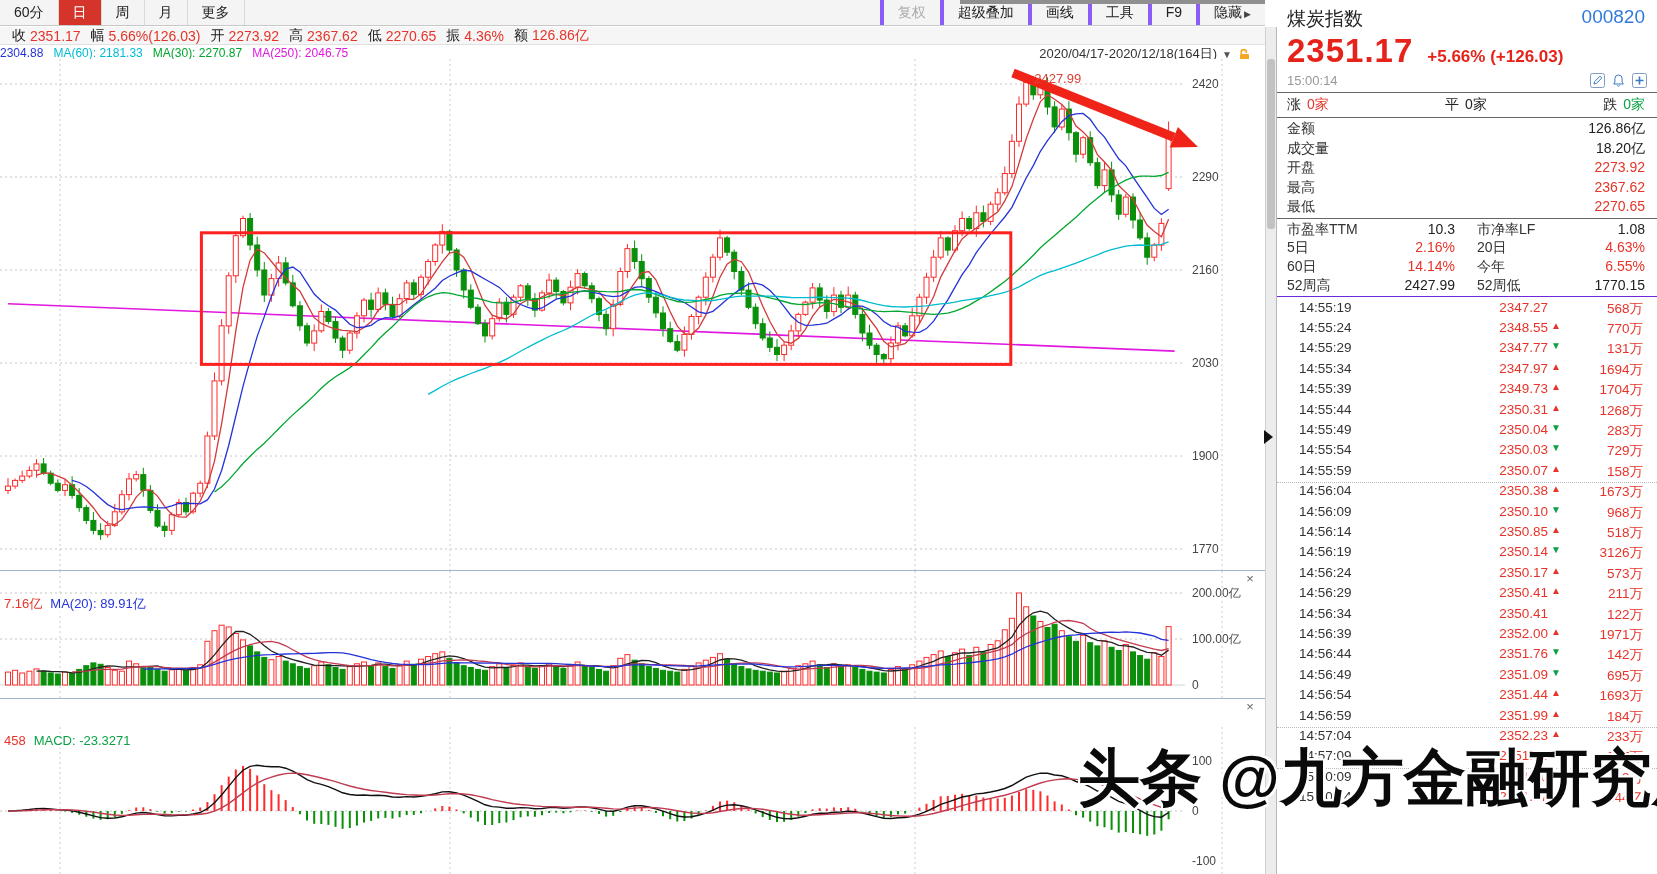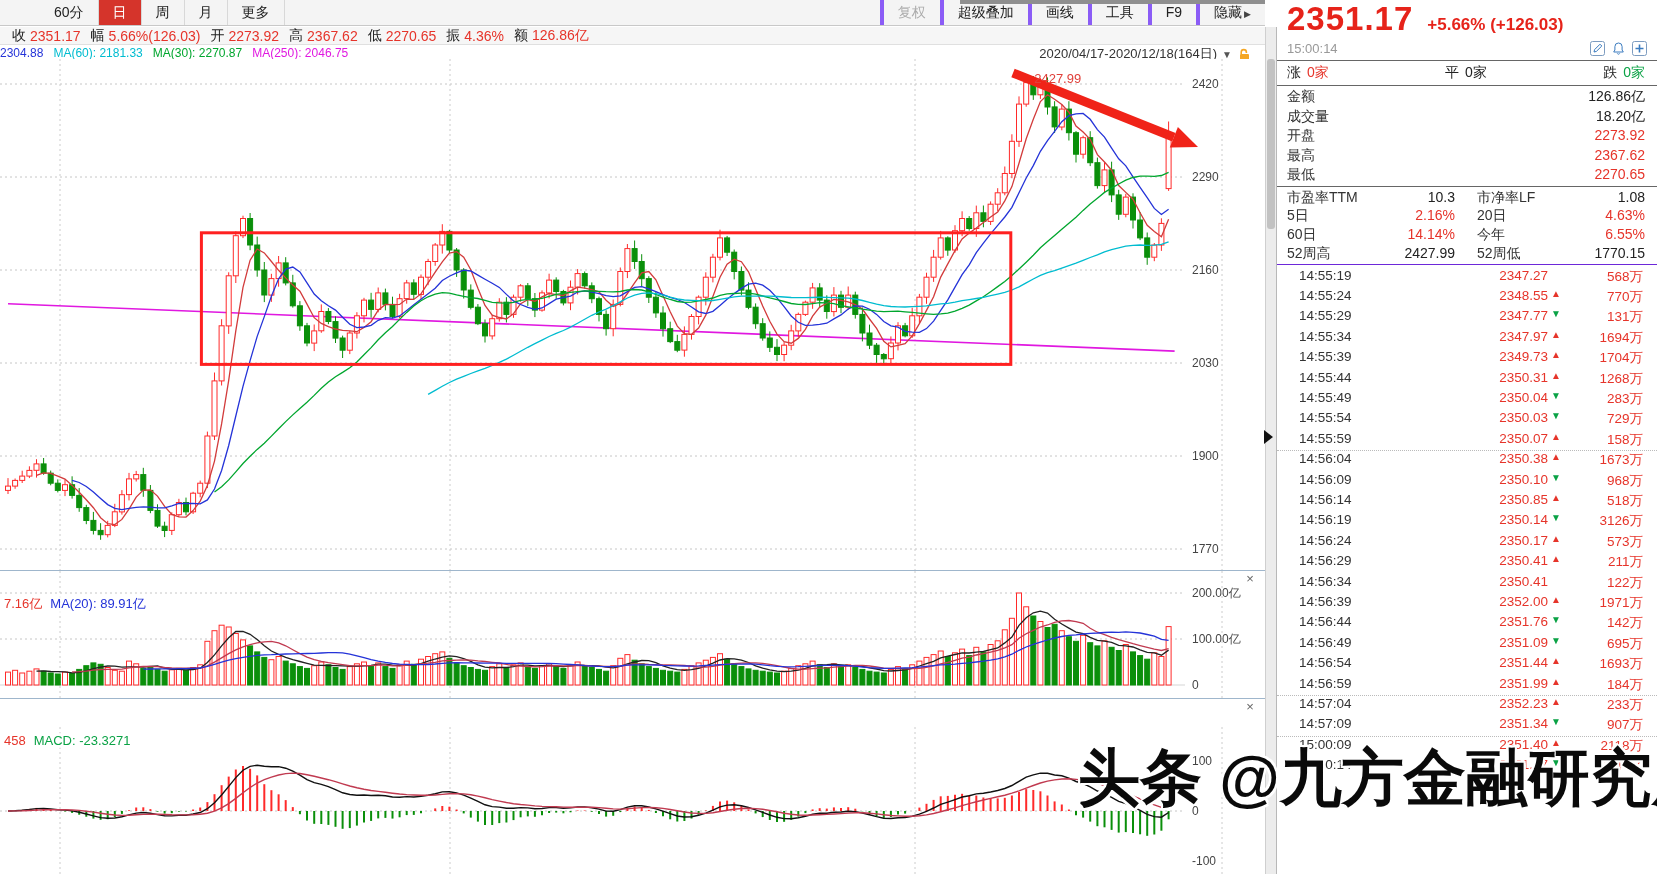--- a/index.html
+++ b/index.html
@@ -5,21 +5,21 @@
   * { margin:0; padding:0; box-sizing:border-box; }
   html,body { width:1657px; height:874px; overflow:hidden; background:#fff;
     font-family:"Liberation Sans","DejaVu Sans",sans-serif; }
   .app { position:absolute; left:0; top:0; width:1657px; height:874px; }
 
   
   .chart-col { position:absolute; left:0; top:0; width:1265px; height:874px; background:#fff; }
 
   .toolbar { position:absolute; left:0; top:0; width:100%; height:26px; background:#f4f4f4;
     border-bottom:1px solid #c8c8c8; display:flex; justify-content:space-between; font-size:14px; }
-  .tabs { display:flex; height:100%;padding-left:40px; }
+  .tabs { display:flex; height:100%; }
   .tab { padding:0 14px; line-height:25px; color:#222; border-right:1px solid #d8d8d8; cursor:default; }
   .tab.active { background:#d5342b; color:#fff; }
   .tb-right { display:flex; height:100%; }
   .tbtn { padding:0 14px; line-height:25px; color:#222; border-left:4px solid #8b5cf6; }
   .tbtn.disabled { color:#aaa; }
   .tbtn .arr { font-size:9px; color:#444; margin-left:2px; }
   .tb-strip { position:absolute; left:960px; top:0; width:305px; height:4px; background:#8f8f8f; }
 
   .statsbar { position:absolute; left:0; top:27px; width:100%; height:18px; background:#f6f6f6;
     border-bottom:1px solid #e0e0e0; display:flex; align-items:center; padding-left:2px; font-size:14px; }
@@ -863,20 +863,24 @@
         </svg>
     </div>
   </div>
 
   <div class="divider">
     <div class="thumb"></div>
     <div class="collapse-arrow"></div>
   </div>
 
   <div class="side">
+    <div class="sp-head">
+      <span class="sp-name">煤炭指数</span>
+      <span class="sp-code">000820</span>
+    </div>
     <div class="sp-price-row">
       <span class="sp-last">2351.17</span>
       <span class="sp-chg">+5.66% (+126.03)</span>
     </div>
     <div class="sp-time-row">
       <span class="sp-time">15:00:14</span>
       <span class="sp-icons">
         <svg width="15" height="15" viewBox="0 0 15 15">
             <rect x="0.5" y="0.5" width="14" height="14" rx="2" fill="none" stroke="#7d9cc0"></rect>
             <path d="M4 11 L4.6 8.6 L10 3.2 L11.8 5 L6.4 10.4 Z" fill="none" stroke="#3a7bbf"></path>

